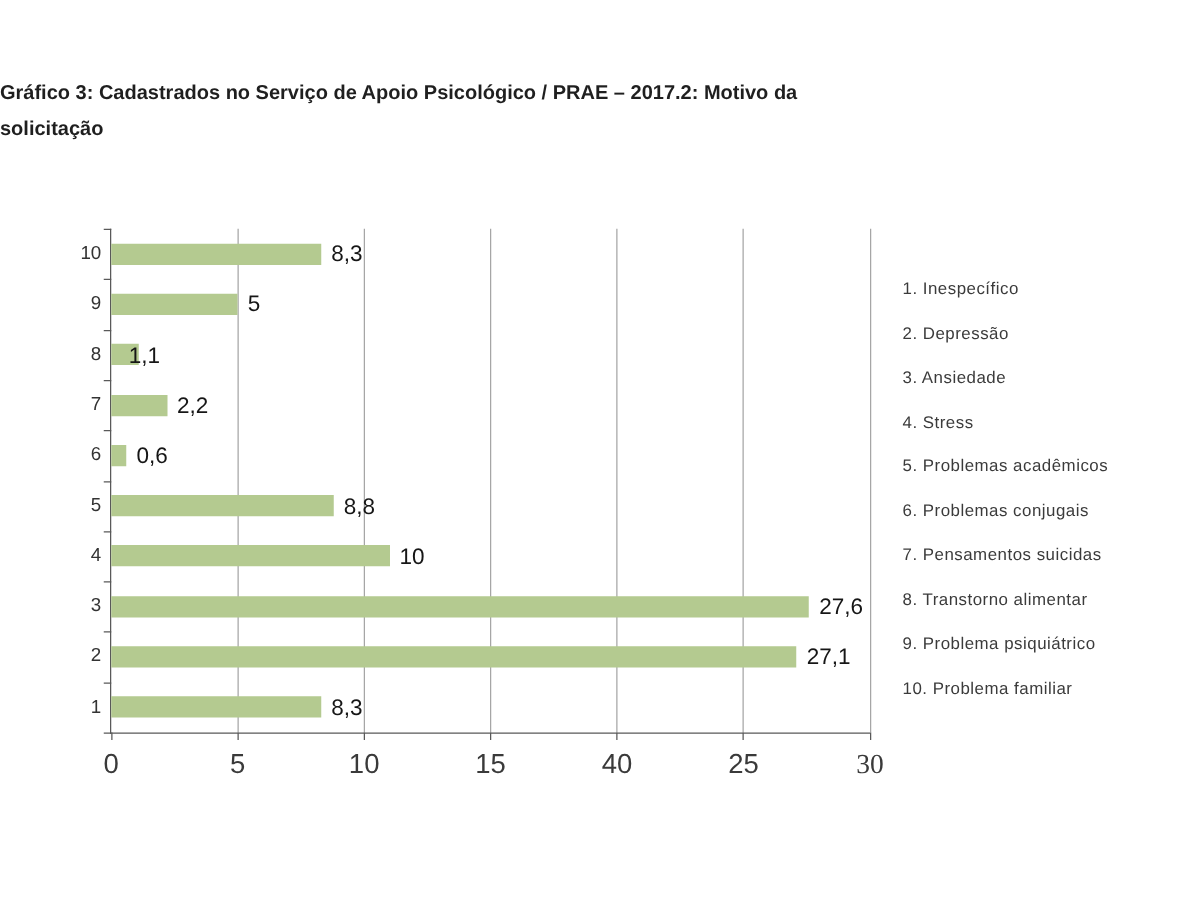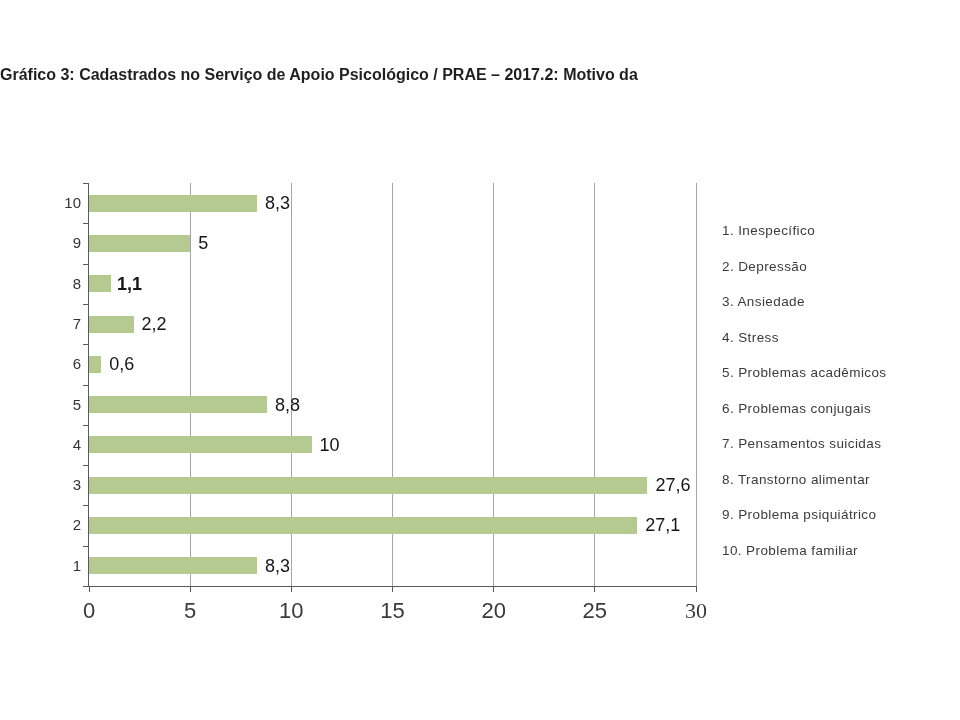--- a/index.html
+++ b/index.html
@@ -79,20 +79,21 @@
     white-space:nowrap;
   }
 </style>
 </head>
 <body>
 
 <div class="slide">
 
   <div class="chart-title">
     <div>Gráfico 3: Cadastrados no Serviço de Apoio Psicológico / PRAE – 2017.2: Motivo da</div>
+    <div>solicitação</div>
   </div>
 
   <div class="plot" id="plot">
       <div class="gridline" style="left: 100.667px; background: rgb(166, 166, 166);"></div>
       <div class="gridline" style="left: 201.833px; background: rgb(166, 166, 166);"></div>
       <div class="gridline" style="left: 303px; background: rgb(166, 166, 166);"></div>
       <div class="gridline" style="left: 404.167px; background: rgb(166, 166, 166);"></div>
       <div class="gridline" style="left: 505.333px; background: rgb(166, 166, 166);"></div>
       <div class="gridline" style="left: 606.5px; background: rgb(166, 166, 166);"></div>
       <div class="ytick" style="top: 0px; background: rgb(89, 89, 89);"></div>
@@ -108,39 +109,39 @@
       <div class="ytick" style="top: 403px; background: rgb(89, 89, 89);"></div>
       <div class="xtick" style="left: -0.5px; background: rgb(89, 89, 89);"></div>
       <div class="x-axis-label" style="left: 0px;">0</div>
       <div class="xtick" style="left: 100.667px; background: rgb(89, 89, 89);"></div>
       <div class="x-axis-label" style="left: 101.167px;">5</div>
       <div class="xtick" style="left: 201.833px; background: rgb(89, 89, 89);"></div>
       <div class="x-axis-label" style="left: 202.333px;">10</div>
       <div class="xtick" style="left: 303px; background: rgb(89, 89, 89);"></div>
       <div class="x-axis-label" style="left: 303.5px;">15</div>
       <div class="xtick" style="left: 404.167px; background: rgb(89, 89, 89);"></div>
-      <div class="x-axis-label" style="left: 404.667px;">20</div>
+      <div class="x-axis-label" style="left: 404.667px;">40</div>
       <div class="xtick" style="left: 505.333px; background: rgb(89, 89, 89);"></div>
       <div class="x-axis-label" style="left: 505.833px;">25</div>
       <div class="xtick" style="left: 606.5px; background: rgb(89, 89, 89);"></div>
       <div class="x-axis-label" style="left: 607px; font-family: Liberation Serif, serif;">30</div>
       <div class="bar-row" style="top: 0px; height: 40.3px;">
         <div class="cat-label" style="top: 0px; line-height: 40.3px;">10</div>
         <div class="bar" style="top: 11.65px; width: 167.937px; background: rgb(180, 202, 144);"></div>
         <div class="bar-value" style="left: 175.937px; top: 0px; line-height: 40.3px;">8,3</div>
       </div>
       <div class="bar-row" style="top: 40.3px; height: 40.3px;">
         <div class="cat-label" style="top: 0px; line-height: 40.3px;">9</div>
         <div class="bar" style="top: 11.65px; width: 101.167px; background: rgb(180, 202, 144);"></div>
         <div class="bar-value" style="left: 109.167px; top: 0px; line-height: 40.3px;">5</div>
       </div>
       <div class="bar-row" style="top: 80.6px; height: 40.3px;">
         <div class="cat-label" style="top: 0px; line-height: 40.3px;">8</div>
         <div class="bar" style="top: 11.65px; width: 22.2567px; background: rgb(180, 202, 144);"></div>
-        <div class="bar-value" style="left: 28px; top: 0px; line-height: 40.3px; font-weight: bold;">1,1</div>
+        <div class="bar-value" style="left: 14px; top: 0px; line-height: 40.3px;">1,1</div>
       </div>
       <div class="bar-row" style="top: 120.9px; height: 40.3px;">
         <div class="cat-label" style="top: 0px; line-height: 40.3px;">7</div>
         <div class="bar" style="top: 11.65px; width: 44.5133px; background: rgb(180, 202, 144);"></div>
         <div class="bar-value" style="left: 52.5133px; top: 0px; line-height: 40.3px; text-align: center;">2,2</div>
       </div>
       <div class="bar-row" style="top: 161.2px; height: 40.3px;">
         <div class="cat-label" style="top: 0px; line-height: 40.3px;">6</div>
         <div class="bar" style="top: 11.65px; width: 12.14px; background: rgb(180, 202, 144);"></div>
         <div class="bar-value" style="left: 20.14px; top: 0px; line-height: 40.3px;">0,6</div>

